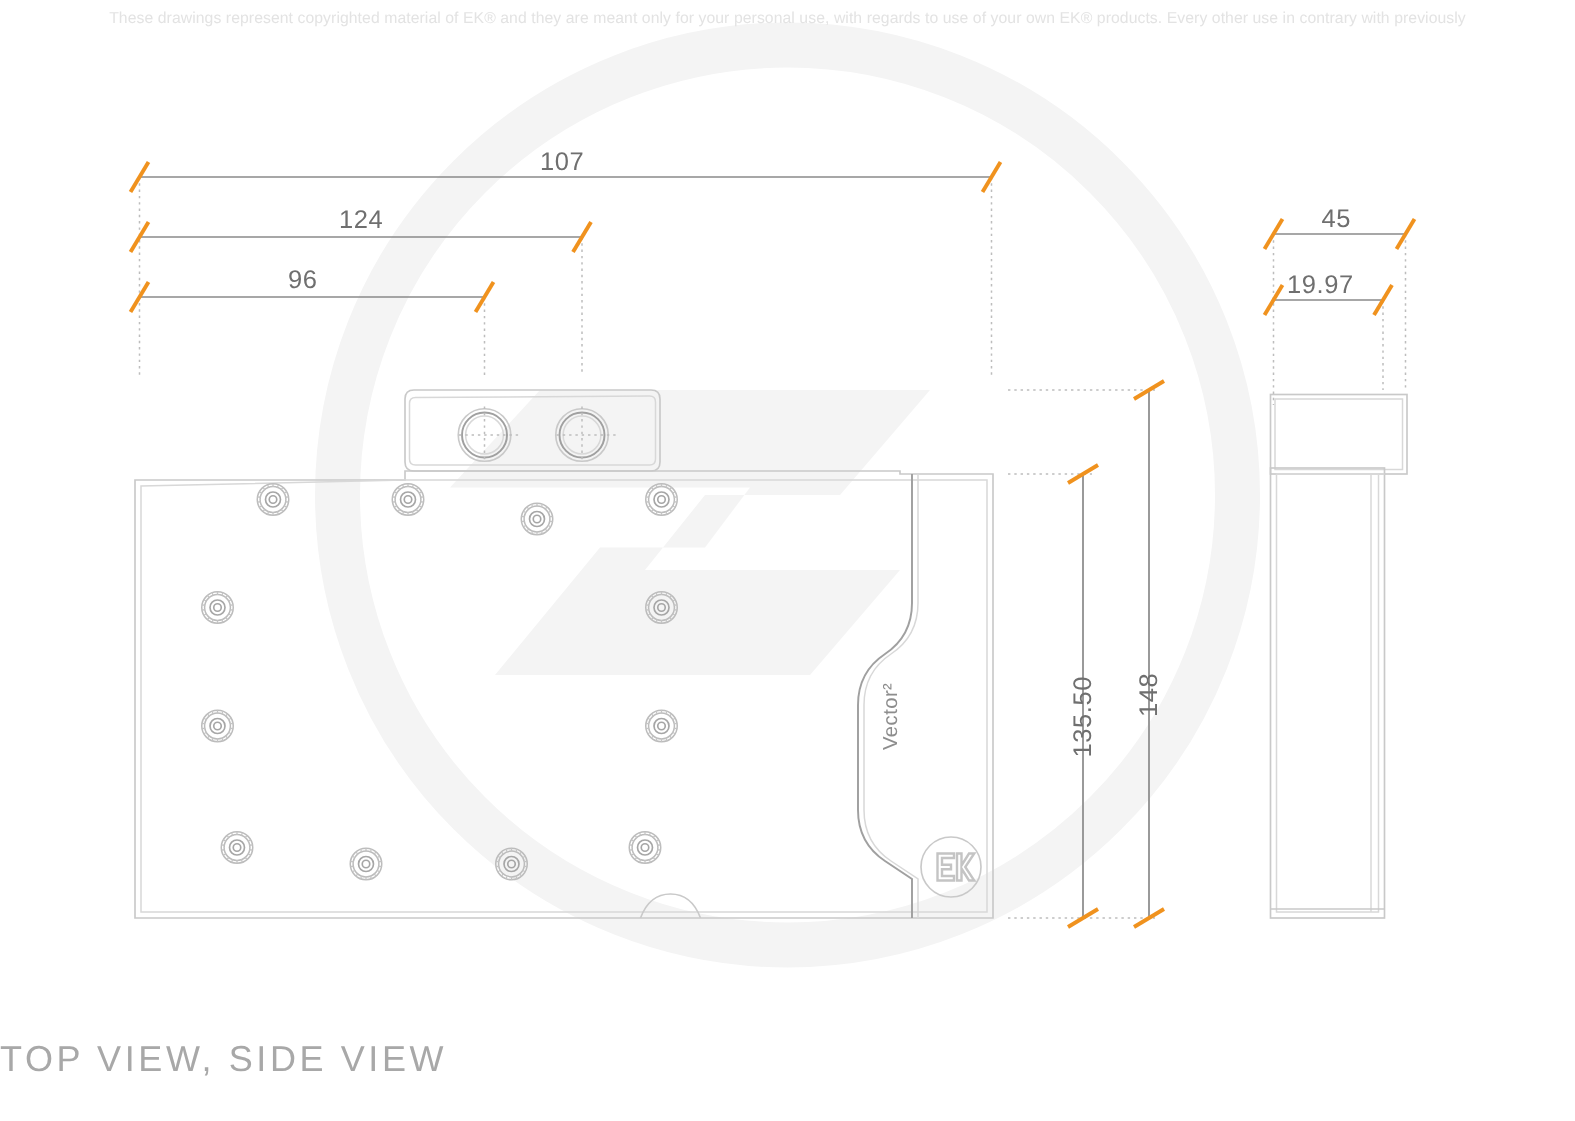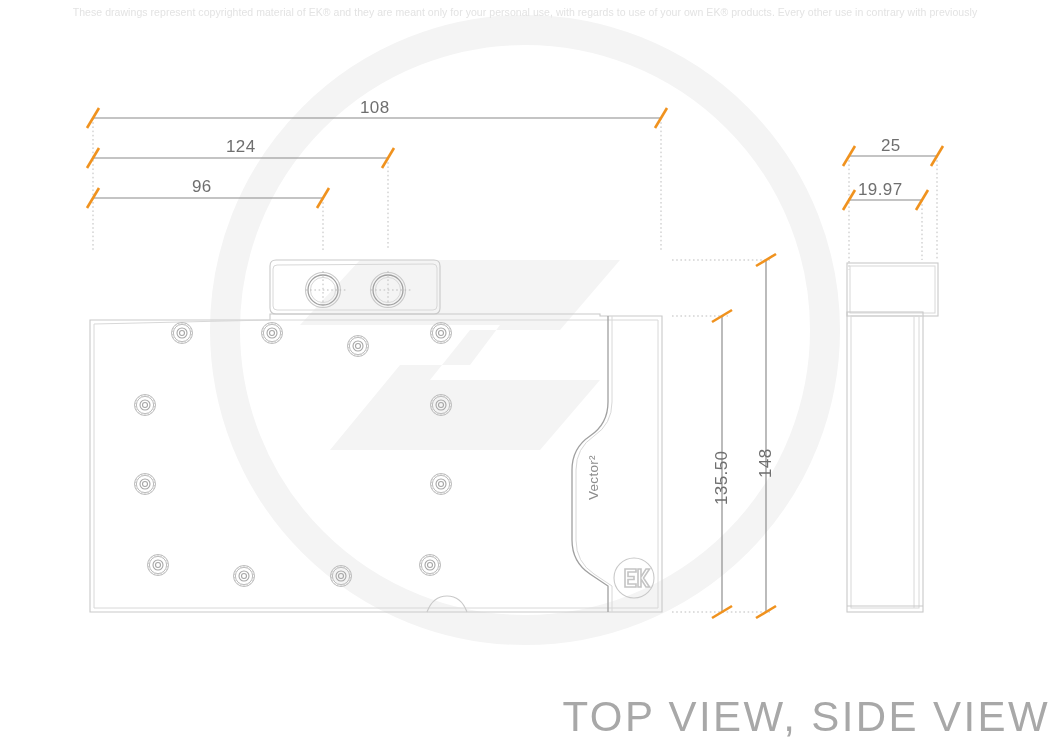--- a/index.html
+++ b/index.html
@@ -17,22 +17,22 @@
     letter-spacing:0.05px;
     padding:0 6px;box-sizing:border-box;
   }
   .disclaimer span{display:block;}
   .dimtext{
     position:absolute;font-size:17px;color:#6f6f6f;
     letter-spacing:0.4px;white-space:nowrap;
   }
   .dimtext.vert{transform-origin:left top;}
   .viewtitle{
-    position:absolute;left:0;top:693px;width:1050px;text-align:right;
-    font-size:42px;color:#a8a8a8;letter-spacing:2.4px;font-weight:400;
+    position:absolute;left:0;top:693px;width:1050px;text-align:left;
+    font-size:24px;color:#a8a8a8;letter-spacing:2.4px;font-weight:400;
   }
   .vectorlabel{
     position:absolute;font-size:13.5px;color:#8d8d8d;white-space:nowrap;
     letter-spacing:0.3px;
   }
 </style>
 </head>
 <body>
 
 <div id="stage">
@@ -218,27 +218,27 @@
         <rect class="ol" x="847" y="312" width="76" height="300"></rect>
         <rect class="olL" x="851" y="316" width="68" height="292"></rect>
 
         <line class="olL" x1="914" y1="316" x2="914" y2="608"></line>
         <line class="ol" x1="847" y1="606" x2="923" y2="606"></line>
         <line class="olL" x1="851" y1="316" x2="923" y2="316"></line>
       </g>
     </g>
   </svg>
 
-  <div class="dimtext" style="left:360px;top:98px;">108</div>
+  <div class="dimtext" style="left:360px;top:98px;">107</div>
   <div class="dimtext" style="left:226px;top:137px;text-align:center;">124</div>
   <div class="dimtext" style="left:192px;top:177px;">96</div>
 
   <div class="dimtext vert" style="left:712px;top:505px;transform:rotate(-90deg);">135.50</div>
   <div class="dimtext vert" style="left:756px;top:478px;transform:rotate(-90deg);">148</div>
 
-  <div class="dimtext" style="left:881px;top:136px;">25</div>
+  <div class="dimtext" style="left:881px;top:136px;">45</div>
   <div class="dimtext" style="left:858px;top:180px;">19.97</div>
 
   <div class="vectorlabel" style="left:586px;top:500px;transform:rotate(-90deg);transform-origin:left top;">Vector²</div>
 
   <div class="viewtitle">TOP VIEW, SIDE VIEW</div>
 
 </div>
 
 </body></html>

